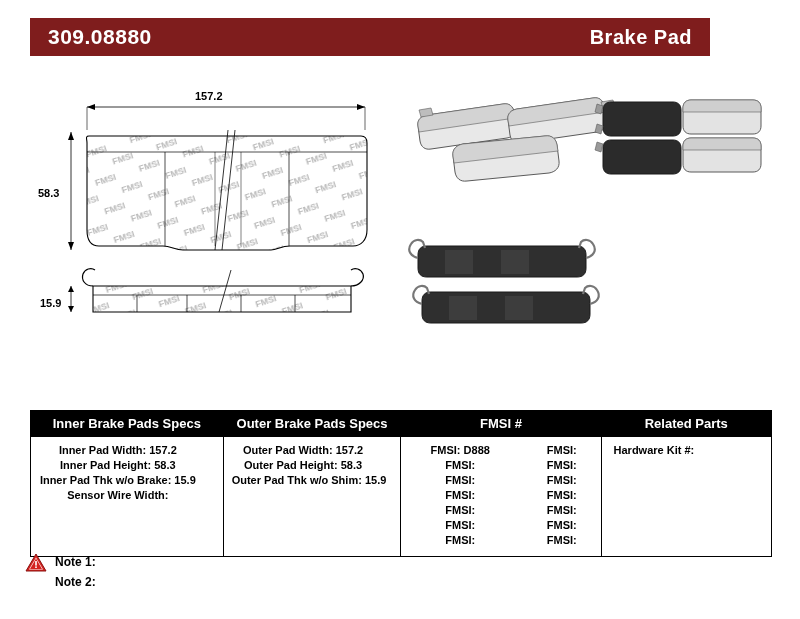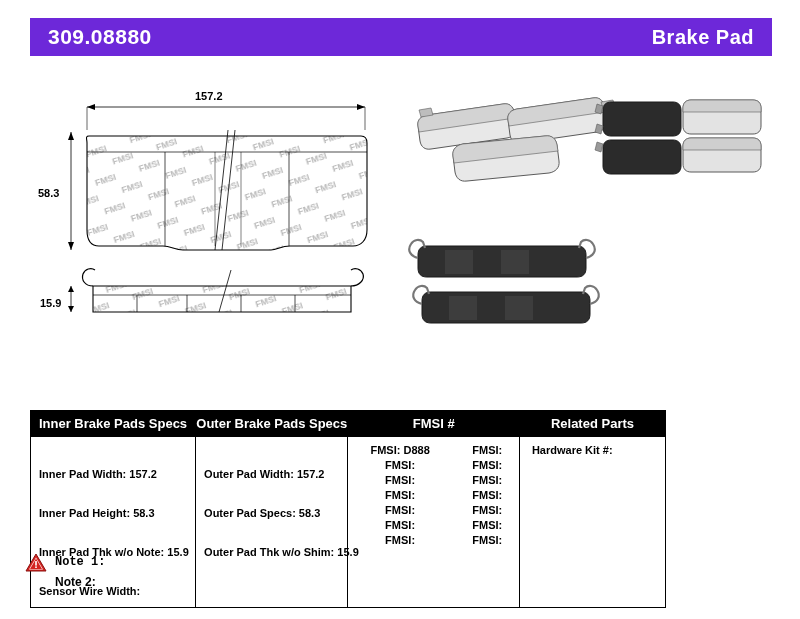--- a/index.html
+++ b/index.html
@@ -14,23 +14,23 @@
     color: #000;
     position: relative;
     overflow: hidden;
   }
 
   
   .header {
     position: absolute;
     left: 30px;
     top: 18px;
-    width: 742px;
+    width: 680px;
     height: 38px;
-    background: #6d28d9;
+    background: #7f1d1d;
     display: flex;
     align-items: center;
     justify-content: space-between;
     padding: 0 18px;
     box-sizing: border-box;
   }
   .header .part-number {
     color: #fff;
     font-size: 21px;
     font-weight: bold;
@@ -80,21 +80,21 @@
     top: 10px;
     width: 365px;
     height: 290px;
   }
 
   
   .tables {
     position: absolute;
     left: 30px;
     top: 410px;
-    width: 636px;
+    width: 742px;
   }
   table.specs {
     border-collapse: collapse;
     width: 100%;
     table-layout: fixed;
   }
   table.specs th {
     background: #000;
     color: #fff;
     font-size: 13px;
@@ -114,21 +114,21 @@
   table.specs tr.body-row td { border-bottom: 1px solid #000; }
 
   .spec-line {
     font-size: 11px;
     font-weight: bold;
     line-height: 15px;
     white-space: nowrap;
     text-align: center;
   }
   .spec-line .val { font-weight: bold; }
-  .right-align { text-align: left; padding-right: 18px; margin-top: 24px; }
+  .right-align { text-align: center; padding-right: 18px; }
 
   .fmsi-grid {
     display: flex;
     gap: 0px;
   }
   .fmsi-col {
     width: 50%;
     padding-left: 10px;
     box-sizing: border-box;
   }
@@ -307,36 +307,36 @@
         <td>
           <div class="spec-line right-align">
             <span>Inner Pad Width:</span>
             <span class="val">157.2</span>
           </div>
           <div class="spec-line right-align">
             <span>Inner Pad Height:</span>
             <span class="val">58.3</span>
           </div>
           <div class="spec-line right-align">
-            <span>Inner Pad Thk w/o Note:</span>
+            <span>Inner Pad Thk w/o Brake:</span>
             <span class="val">15.9</span>
           </div>
           <div class="spec-line right-align">
             <span>Sensor Wire Width:</span>
             <span class="val"></span>
           </div>
         </td>
 
         <td>
           <div class="spec-line right-align">
             <span>Outer Pad Width:</span>
             <span class="val">157.2</span>
           </div>
           <div class="spec-line right-align">
-            <span>Outer Pad Specs:</span>
+            <span>Outer Pad Height:</span>
             <span class="val">58.3</span>
           </div>
           <div class="spec-line right-align">
             <span>Outer Pad Thk w/o Shim:</span>
             <span class="val">15.9</span>
           </div>
         </td>
 
         <td>
           <div class="fmsi-grid">
@@ -408,21 +408,21 @@
             <span>Hardware Kit #:</span>
             <span class="val"></span>
           </div>
         </td>
       </tr>
     </tbody>
   </table>
 </div>
 
 <div class="notes">
-  <div class="note-row" style="position:relative;font-family:Liberation Mono, monospace;">
+  <div class="note-row" style="position:relative;">
     <svg class="warn-icon" viewBox="0 0 22 19">
       <polygon points="11,1 21,18 1,18" fill="#d4221f" stroke="#8a1210" stroke-width="1"></polygon>
       <polygon points="11,4.5 18,16.5 4,16.5" fill="#ffffff" stroke="none"></polygon>
       <polygon points="11,5.5 17,16 5,16" fill="#d4221f"></polygon>
       <rect x="10.2" y="8" width="1.6" height="4.6" fill="#ffffff"></rect>
       <rect x="10.2" y="13.4" width="1.6" height="1.6" fill="#ffffff"></rect>
     </svg>
     <span class="note-label">Note 1:</span>
   </div>
   <div class="note-row">

